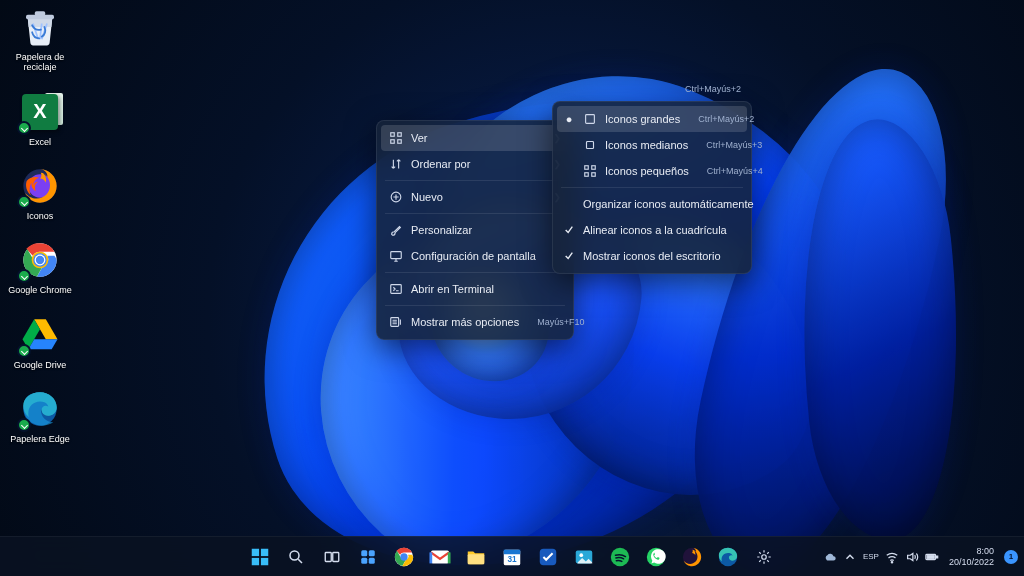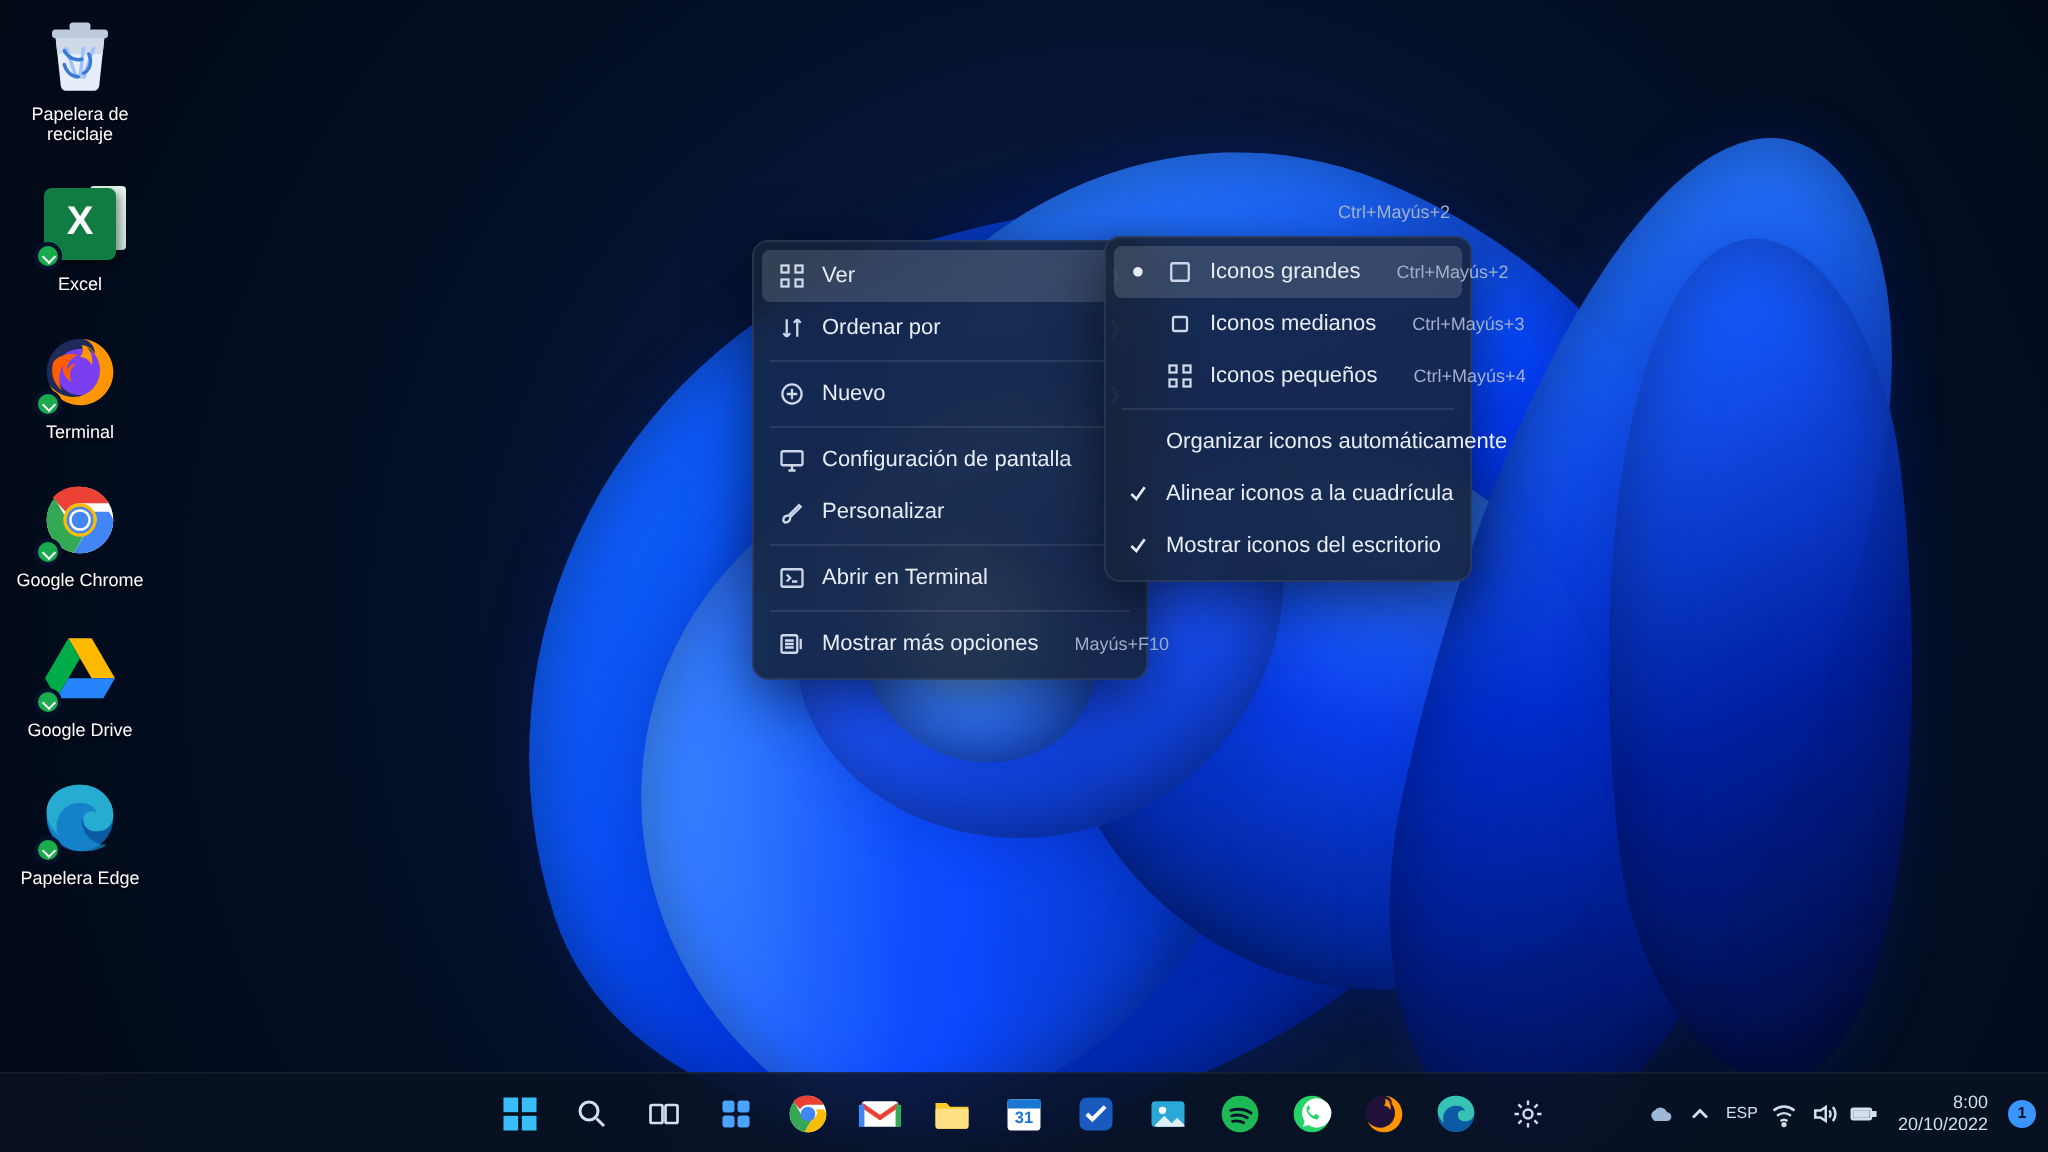--- a/index.html
+++ b/index.html
@@ -43,21 +43,21 @@
     backdrop-filter: blur(12px);
     border:1px solid rgba(255,255,255,.08);
     border-radius:8px;
     box-shadow:0 8px 30px rgba(0,0,0,.55);
     padding:4px;
     color:#e8ecf4;
     font-size:11px;
     min-width:170px;
   }
   .ctx.main{ left:376px; top:120px; width:198px; }
-  .ctx.sub { left:552px; top:118px; width:184px; }
+  .ctx.sub { left:552px; top:101px; width:200px; }
   .ctx .row{ display:flex; align-items:center; gap:8px; height:26px; padding:0 8px; border-radius:4px; cursor:pointer; position:relative;}
   .ctx .row.highlight{ background:rgba(255,255,255,.14); }
   .ctx .ico{ width:14px; height:14px; display:flex; align-items:center; justify-content:center; flex:0 0 14px; color:#cfd8ea;}
   .ctx .lbl{ flex:1; white-space:nowrap; }
   .ctx .chev{ font-size:9px; color:#cfd8ea; }
   .ctx .shortcut{ font-size:9px; color:#9fb0ce; padding-left:10px;}
   .ctx hr{ border:none; border-top:1px solid rgba(255,255,255,.09); margin:3px 4px;}
   .sub .check{ width:12px; flex:0 0 12px; display:flex; align-items:center; justify-content:center;}
   .sub .check svg{width:10px;height:10px;}
   .sub .row{ padding:0 8px 0 6px;}
@@ -120,21 +120,21 @@
   <div class="dicon">
     <div class="glyph firefox">
       <svg viewBox="0 0 48 48">
           <circle cx="24" cy="24" r="20" fill="#1e2a5a"></circle>
           <circle cx="24" cy="24" r="14" fill="#7b3ff2"></circle>
           <path fill="#ff9500" d="M24 4c11 0 20 9 20 20 0 11-9 20-20 20-8 0-15-5-18-12 3 4 8 7 14 7 9 0 16-7 16-16 0-6-3-11-8-14 3 3 4 7 3 11-1-3-4-5-7-5 2-2 2-5 1-7 3 0 6 2 8 5 0-5-4-9-9-9z"></path>
           <path fill="#ff5e00" d="M8 18c-2 6 0 13 5 17-2-5-2-11 1-15-1 4 1 8 5 10-2-4-1-9 3-11-3 0-5 2-6 4 0-4 3-8 7-9-5-2-12 0-15 4z"></path>
         </svg>
       <div class="sync-badge"></div>
     </div>
-    <span class="label">Terminal</span>
+    <span class="label">Iconos</span>
   </div>
 
   <div class="dicon">
     <div class="glyph chrome">
       <svg viewBox="0 0 48 48">
           <circle cx="24" cy="24" r="20" fill="#fff"></circle>
           <path fill="#ea4335" d="M24 4a20 20 0 0 1 17.3 10H24a10 10 0 0 0-8.7 5L7.6 10.6A20 20 0 0 1 24 4z"></path>
           <path fill="#4285f4" d="M44 24a20 20 0 0 1-23.6 19.7l8-13.8A10 10 0 0 0 34 24a10 10 0 0 0-1.4-5H41.3A20 20 0 0 1 44 24z"></path>
           <path fill="#34a853" d="M20.4 43.7A20 20 0 0 1 4 24c0-5 1.8-9.5 4.8-13l8 13.8a10 10 0 0 0 11.6 4.6z"></path>
           <path fill="#fbbc05" d="M24 14a10 10 0 1 1 0 20 10 10 0 0 1 0-20z"></path>
@@ -202,33 +202,33 @@
           <path d="M8 5v6M5 8h6"></path>
         </svg>
       </span>
     <span class="lbl">Nuevo</span>
     <span class="chev">❯</span>
   </div>
   <hr>
   <div class="row">
     <span class="ico">
         <svg viewBox="0 0 16 16" stroke="#cfd8ea" fill="none" stroke-width="1.3">
+          <path d="M3 13c0-2 1-3 3-3l6-6 1 1-6 6c0 2-1 3-3 3z"></path>
+        </svg>
+      </span>
+    <span class="lbl">Personalizar</span>
+  </div>
+  <div class="row">
+    <span class="ico">
+        <svg viewBox="0 0 16 16" stroke="#cfd8ea" fill="none" stroke-width="1.3">
           <rect x="2" y="3" width="12" height="8" rx="1"></rect>
           <path d="M6 14h4m-2-3v3"></path>
         </svg>
       </span>
     <span class="lbl">Configuración de pantalla</span>
-  </div>
-  <div class="row">
-    <span class="ico">
-        <svg viewBox="0 0 16 16" stroke="#cfd8ea" fill="none" stroke-width="1.3">
-          <path d="M3 13c0-2 1-3 3-3l6-6 1 1-6 6c0 2-1 3-3 3z"></path>
-        </svg>
-      </span>
-    <span class="lbl">Personalizar</span>
   </div>
   <hr>
   <div class="row">
     <span class="ico">
         <svg viewBox="0 0 16 16" stroke="#cfd8ea" fill="none" stroke-width="1.3">
           <rect x="2" y="3" width="12" height="10" rx="1"></rect>
           <path d="M5 6l2 2-2 2m3 0h3"></path>
         </svg>
       </span>
     <span class="lbl">Abrir en Terminal</span>

